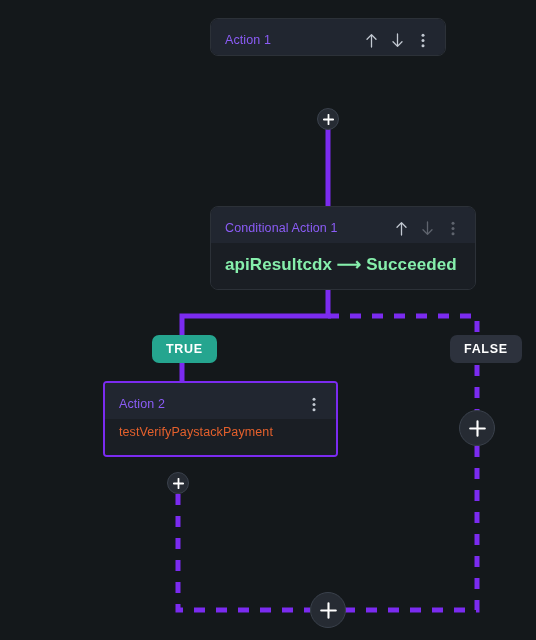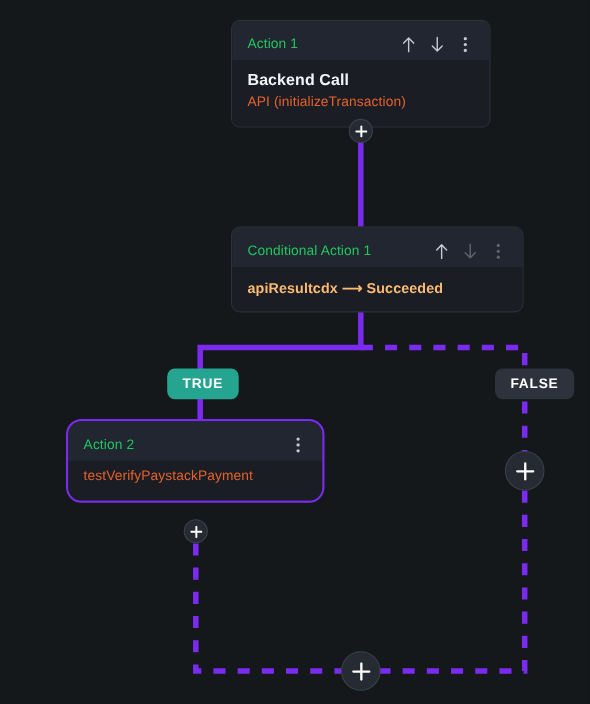--- a/index.html
+++ b/index.html
@@ -23,56 +23,57 @@
   
   .card {
     position: absolute;
     background: #1b1f24;
     border: 1px solid #2c3138;
     border-radius: 8px;
     overflow: hidden;
   }
   .card.selected {
     border: 2px solid #7b2bf0;
-    border-radius: 14px;
+    border-radius: 4px;
+    margin-left: 43px;
   }
   .card-head {
     display: flex;
     align-items: center;
     justify-content: space-between;
     padding: 12px 14px 6px 14px;
     background: #212630;
   }
   .card-body {
     background: #1a1e24;
     padding: 2px 14px 16px 14px;
   }
   .card.cond .card-body { padding-bottom: 14px; }
   .card-eyebrow {
     font-size: 12.5px;
-    color: #22c55e;
+    color: #8b5cf6;
     letter-spacing: .1px;
   }
   .card-title {
     font-size: 14.5px;
     font-weight: bold;
     color: #f2f4f7;
     padding-top: 8px;
     letter-spacing: .1px;
   }
   .card-sub {
     font-size: 12.5px;
     color: #e4602c;
     padding-top: 4px;
     letter-spacing: .1px;
   }
   .cond-expr {
-    font-size: 13px;
+    font-size: 17px;
     font-weight: bold;
-    color: #fdba74;
+    color: #86efac;
     padding-top: 9px;
     letter-spacing: .1px;
   }
 
   
   .head-icons { display: flex; align-items: center; gap: 10px; }
   .icon-btn {
     width: 16px; height: 18px;
     display: flex; align-items: center; justify-content: center;
     cursor: pointer;
@@ -146,24 +147,20 @@
         </span>
         <span class="icon-btn">
           <svg width="4" height="15" viewBox="0 0 4 15">
             <circle cx="2" cy="2.2" r="1.5" fill="#c3c9d2"></circle>
             <circle cx="2" cy="7.5" r="1.5" fill="#c3c9d2"></circle>
             <circle cx="2" cy="12.8" r="1.5" fill="#c3c9d2"></circle>
           </svg>
         </span>
       </span>
     </div>
-    <div class="card-body">
-      <div class="card-title">Backend Call</div>
-      <div class="card-sub">API (initializeTransaction)</div>
-    </div>
   </div>
 
   <div class="plus sm" style="left:317px; top:108px;">
     <svg width="11" height="11" viewBox="0 0 11 11">
       <path d="M5.5 0.8 V10.2 M0.8 5.5 H10.2" stroke="#ffffff" stroke-width="1.8" stroke-linecap="round"></path>
     </svg>
   </div>
 
   <div class="card cond" style="left:210px; top:206px; width:266px;">
     <div class="card-head">

